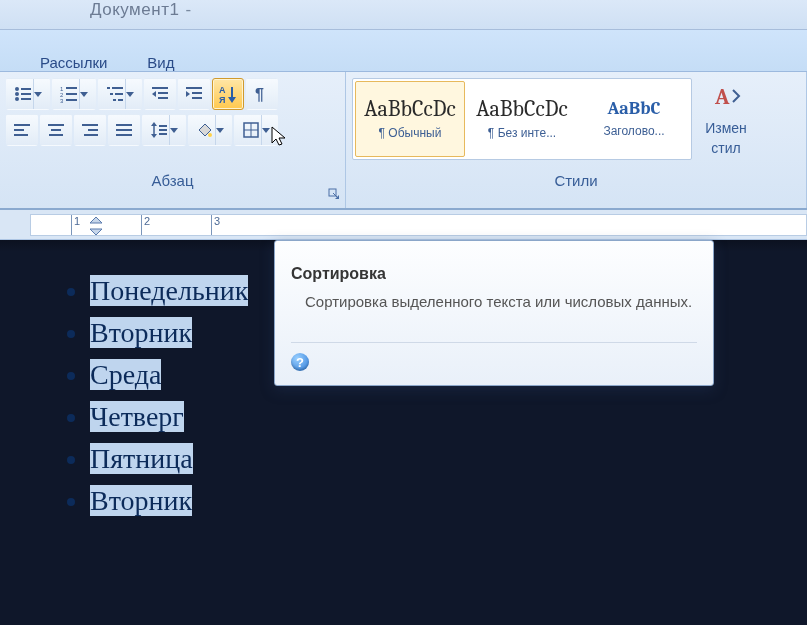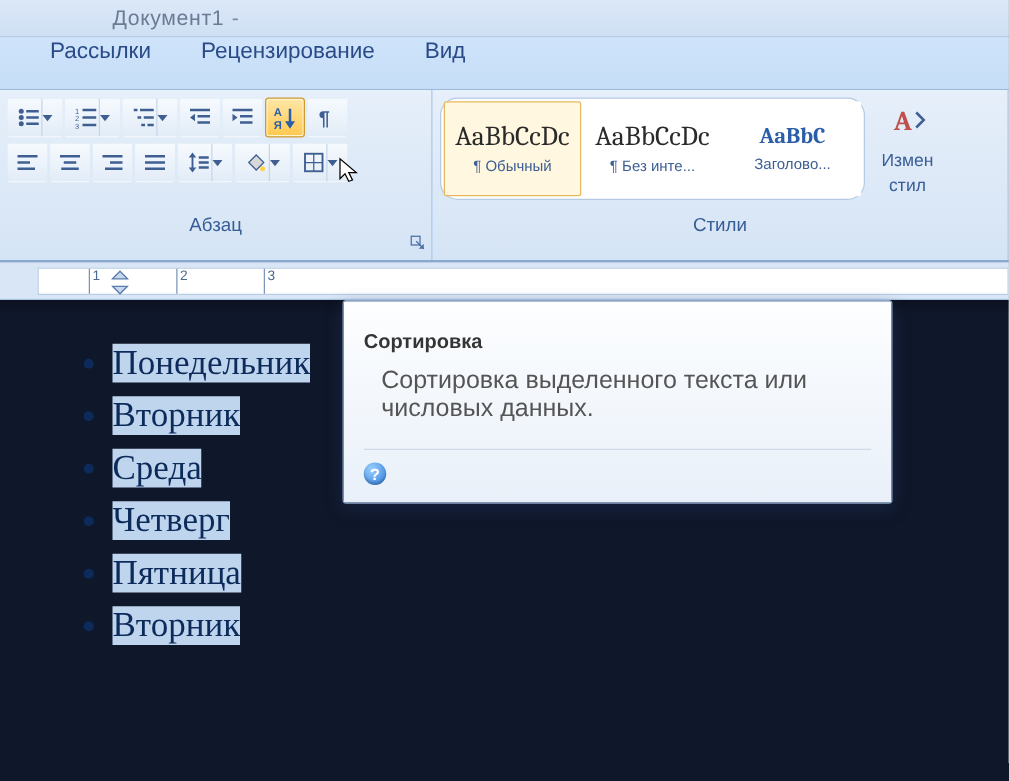--- a/index.html
+++ b/index.html
@@ -11,40 +11,39 @@
     overflow: hidden;
     background: #fff;
     position: relative;
   }
 
   
   .titlebar {
     height: 30px;
     background: linear-gradient(to bottom, #dbe8f8, #cfe0f4);
     display: flex;
-    align-items: center;
     padding-left: 90px;
     color: #7a8aa0;
     font-size: 17px;
     letter-spacing: .5px;
     border-bottom: 1px solid #a7bddb;
   }
   .titlebar .docname { color: #6c7b93; }
   .titlebar .divider { margin: 0 6px; }
 
   
   .tabstrip {
     height: 42px;
     background: linear-gradient(to bottom, #cfe4fb, #c5ddf6);
     display: flex;
-    align-items: flex-start;
+    align-items: flex-end;
     gap: 40px;
     padding-left: 40px;
     color: #2a4b88;
-    font-size: 18px;
+    font-size: 15px;
     border-bottom: 1px solid #9cb9de;
   }
   .tabstrip span { cursor: default; }
 
   
   .ribbon {
     height: 138px;
     background: linear-gradient(to bottom, #e6effa, #d5e4f5);
     display: flex;
     border-bottom: 2px solid #8aa9cf;
@@ -110,21 +109,21 @@
   svg.ic { display: block; }
 
   
   .styles-group { padding-top: 6px; }
   .style-gallery {
     display: flex;
     gap: 2px;
     background: #fff;
     border: 1px solid #b6cae3;
     padding: 2px;
-    border-radius: 14px;
+    border-radius: 2px;
   }
   .style-item {
     width: 110px;
     height: 76px;
     border: 1px solid transparent;
     border-radius: 2px;
     background: #fff;
     display: flex;
     flex-direction: column;
     justify-content: center;
@@ -236,23 +235,23 @@
     color: #3a3a3a;
     z-index: 50;
   }
   .tooltip .tt-title {
     font-weight: 600;
     font-size: 16px;
     color: #353535;
     margin-bottom: 10px;
   }
   .tooltip .tt-desc {
-    font-size: 20px;
+    font-size: 15px;
     color: #555;
-    margin: 6px 0 20px 14px;
+    margin: 6px 0 32px 14px;
   }
   .tooltip .tt-help {
     display: flex;
     align-items: center;
     gap: 10px;
     font-size: 15px;
     color: #444;
     border-top: 1px solid #cfd9e7;
     padding-top: 10px;
   }
@@ -278,21 +277,20 @@
 </head>
 <body>
 
 <div class="titlebar">
   <span class="docname">Документ1</span>
   <span class="divider">-</span>
 </div>
 
 <div class="tabstrip">
   <span>Рассылки</span>
-  <span>Рецензирование</span>
   <span>Вид</span>
 </div>
 
 <div class="ribbon">
 
   <div class="group" style="width:346px">
     <div class="para-rows">
 
       <div class="para-row">
         <div class="ibtn drop">

